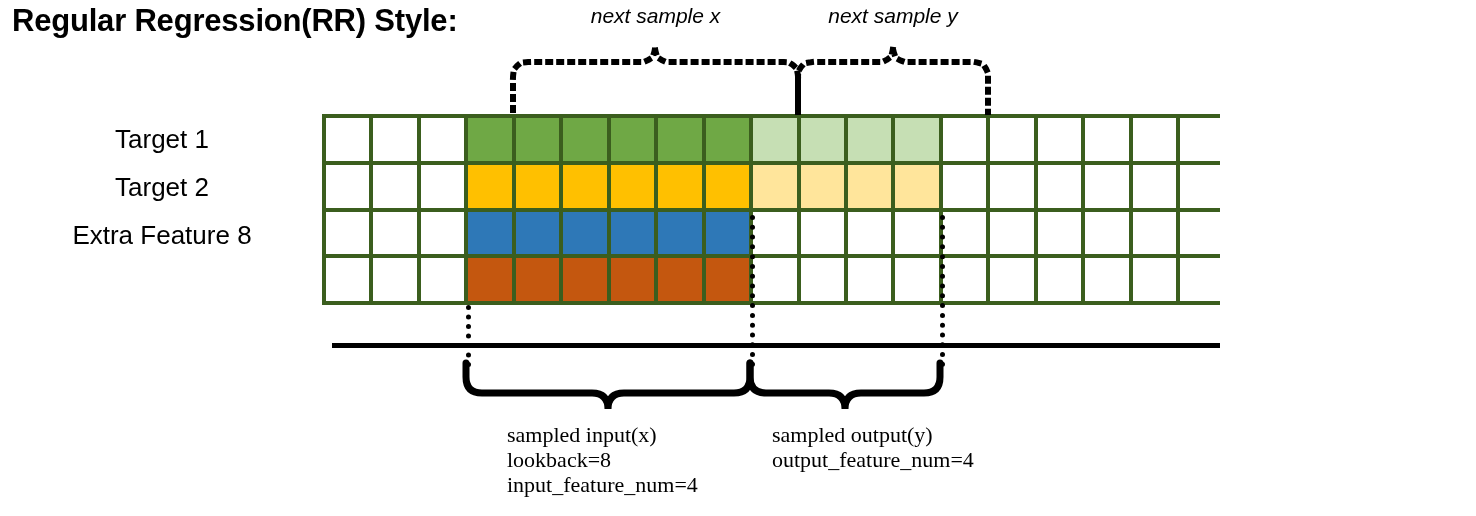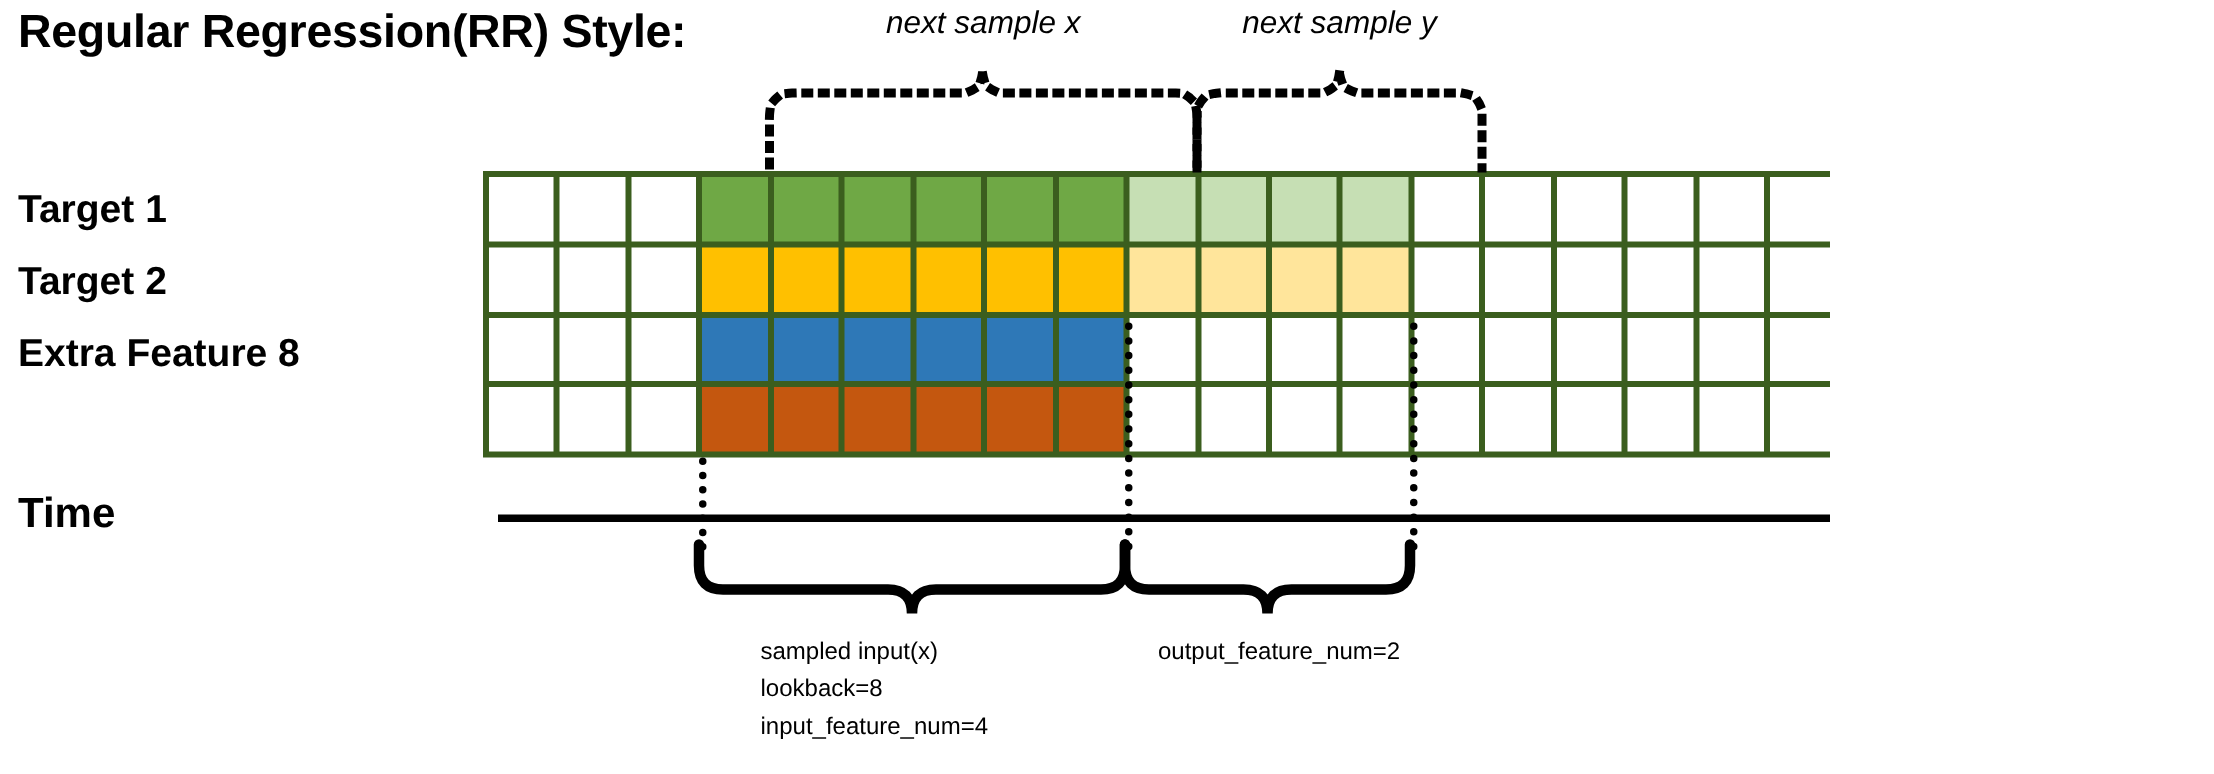--- a/index.html
+++ b/index.html
@@ -39,23 +39,23 @@
     text-align: center;
   }
   #label-next-x { left: 513px; top: 4px; width: 285px; }
   #label-next-y { left: 798px; top: 4px; width: 190px; }
 
   
   .row-label {
     position: absolute;
     right: 0;
     width: 300px;
-    text-align: left;
+    text-align: center;
     font-size: 26px;
-    font-weight: bold;
+    font-weight: normal;
     white-space: nowrap;
     line-height: 1;
   }
   #rowlabels {
     position: absolute;
     left: 0px;
     top: 0px;
     width: 312px;
     height: 516px;
   }
@@ -114,23 +114,24 @@
     width: 0;
     border-left: 5px dotted #000000;
   }
   #drop-a { left: 466px; top: 305px; height: 62px; }
   #drop-b { left: 750px; top: 215px; height: 152px; }
   #drop-c { left: 940px; top: 215px; height: 152px; }
 
   
   .caption {
     position: absolute;
-    font-size: 16px;
+    font-size: 22px;
     line-height: 25px;
     white-space: nowrap;
+    font-family: Liberation Serif, serif;
   }
   #cap-input  { left: 507px; top: 422px; }
   #cap-output { left: 772px; top: 422px; }
 
   
   #overlay {
     position: absolute;
     left: 0;
     top: 0;
     width: 1476px;
@@ -145,21 +146,20 @@
 
   <div id="title">Regular Regression(RR) Style:</div>
 
   <div class="top-label" id="label-next-y">next sample y</div>
   <div class="top-label" id="label-next-x">next sample x</div>
 
   <div id="rowlabels">
     <div class="row-label" id="lbl-t1">Target 1</div>
     <div class="row-label" id="lbl-t2">Target 2</div>
     <div class="row-label" id="lbl-e1">Extra Feature 8</div>
-    <div class="row-label" id="lbl-time">Time</div>
   </div>
 
   <div id="grid">
       <div class="cell"></div>
       <div class="cell"></div>
       <div class="cell"></div>
       <div class="cell c-green"></div>
       <div class="cell c-green"></div>
       <div class="cell c-green"></div>
       <div class="cell c-green"></div>
@@ -260,21 +260,22 @@
   <div class="dropline" id="drop-a"></div>
   <div class="dropline" id="drop-b"></div>
   <div class="dropline" id="drop-c"></div>
 
   <div class="caption" id="cap-input">
     <div>sampled input(x)</div>
     <div>lookback=8</div>
     <div>input_feature_num=4</div>
   </div>
   <div class="caption" id="cap-output">
-    <div>output_feature_num=2</div>
+    <div>sampled output(y)</div>
+    <div>output_feature_num=4</div>
   </div>
 
   <svg id="overlay" viewBox="0 0 1476 516">
 
     <path d="M 513,110 L 513,78 Q 513,62 529,62 L 639,62 Q 655,62 655,46 Q 655,62 671,62 L 782,62 Q 798,62 798,78 L 798,112" fill="none" stroke="#000000" stroke-width="6" stroke-dasharray="2 9" stroke-linecap="square"></path>
 
     <path d="M 798,112 L 798,78 Q 798,62 814,62 L 877,62 Q 893,62 893,46 Q 893,62 909,62 L 972,62 Q 988,62 988,78 L 988,112" fill="none" stroke="#000000" stroke-width="6" stroke-dasharray="2 9" stroke-linecap="square"></path>
 
     <path d="M 466,363 L 466,377 Q 466,393 482,393 L 592,393 Q 608,393 608,409 Q 608,393 624,393 L 734,393 Q 750,393 750,377 L 750,363" fill="none" stroke="#000000" stroke-width="7" stroke-linecap="round"></path>
 

